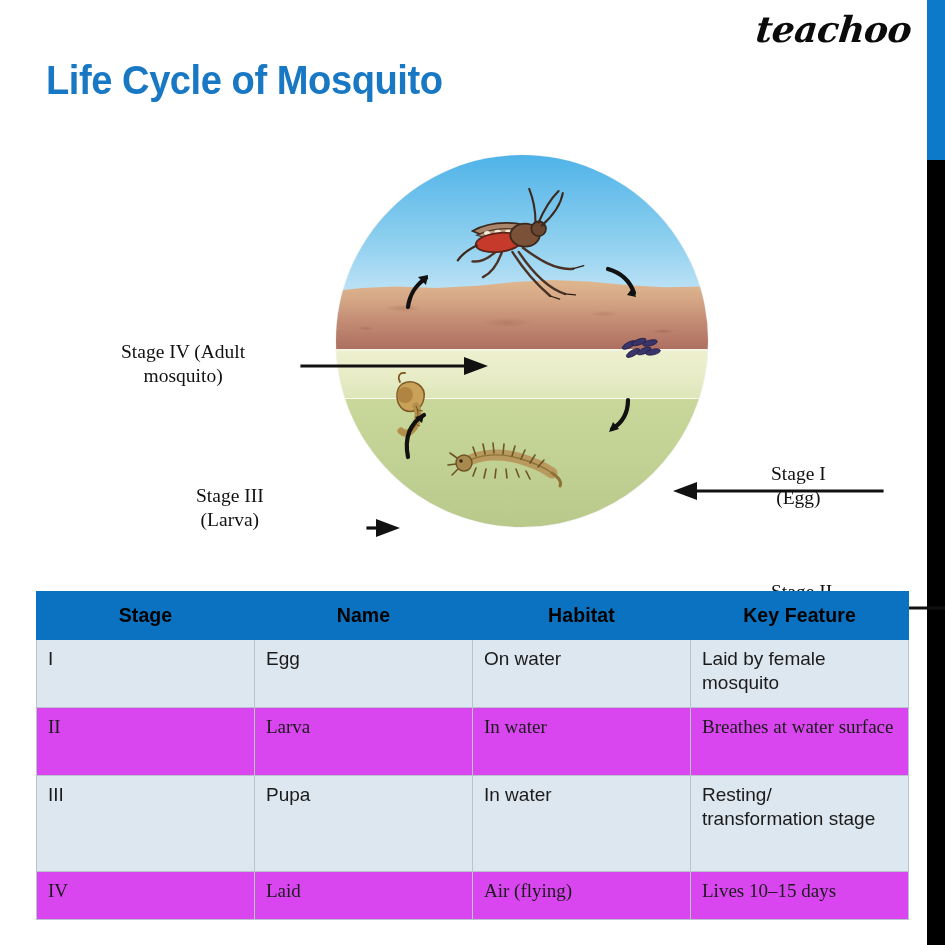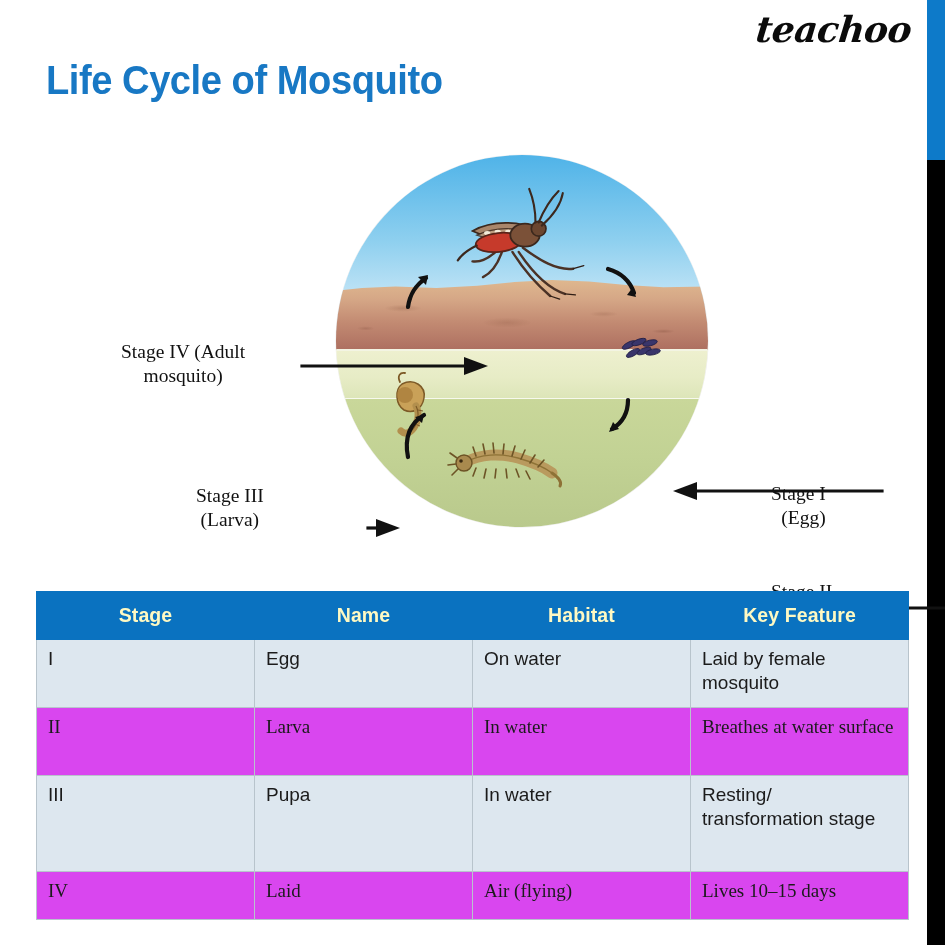--- a/index.html
+++ b/index.html
@@ -93,21 +93,21 @@
     position:absolute;
     font-family:"Liberation Serif", serif;
     font-size:19.5px;
     color:#111;
     text-align:center;
     line-height:1.22;
     white-space:nowrap;
   }
   .lbl-4 { left:85px; top:200px; }
   .lbl-3 { left:160px; top:344px; }
-  .lbl-1 { left:735px; top:342px;text-align:right; }
+  .lbl-1 { left:735px; top:322px; }
   .lbl-2 { left:735px; top:440px; }
 
   .leaders { position:absolute; left:0; top:0; width:945px; height:945px; pointer-events:none; }
 
   .caption {
     position:absolute; left:0; top:536px; width:927px;
     text-align:center;
     font-family:"Liberation Serif", serif;
     font-style:italic;
     font-size:18.5px;
@@ -124,21 +124,21 @@
   }
   .tbl th, .tbl td {
     border:1px solid #b8c4cc;
     padding:7px 11px;
     font-size:19px;
     vertical-align:top;
     line-height:1.28;
   }
   .tbl thead th {
     background:#0a72c0;
-    color:#fef9c3;
+    color:#000000;
     font-weight:bold;
     text-align:center;
     font-size:19.5px;
     padding:11px 8px;
     border-color:#0a72c0;
     letter-spacing:.1px;
   }
   .tbl tbody td { color:#1b1b1b; text-align:left; }
   .tbl tbody tr.alt td { background:#dde7ef; }
   .tbl tbody tr.plain td { background:#d946ef;font-family:Liberation Serif, serif; }

